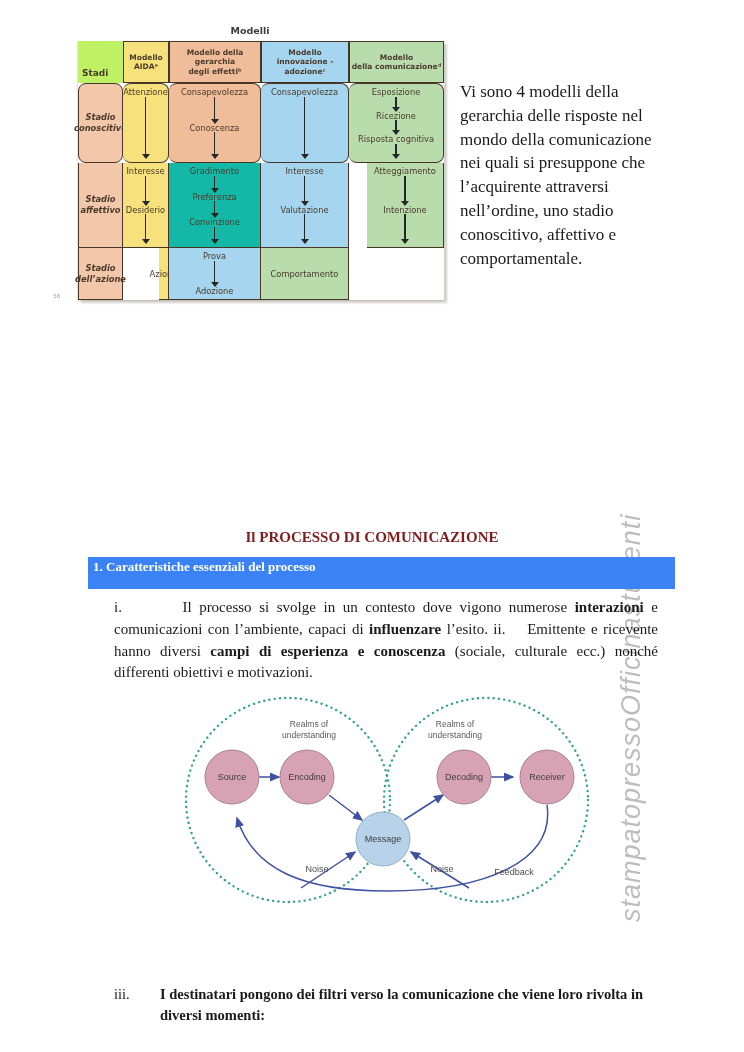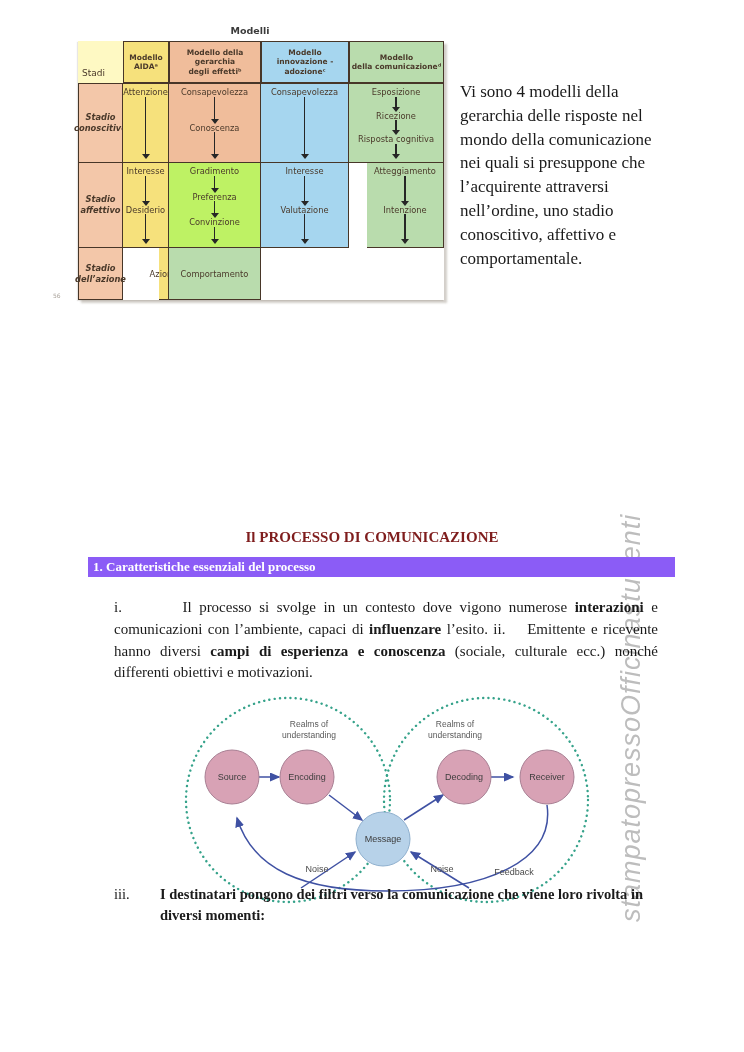--- a/index.html
+++ b/index.html
@@ -27,39 +27,39 @@
     left:78px; top:41px; width:366px;
     display:grid;
     grid-template-columns:45px 46px 92px 88px 95px;
     grid-template-rows:42px 80px 85px 52px;
     font-family:"DejaVu Sans", sans-serif; color:#4a392a;
     box-shadow:3px 3px 2px rgba(130,118,104,0.35), -1px 1px 1px rgba(130,118,104,0.18);
   }
   .cell { position:relative; }
   .h-stadi {
     display:flex; align-items:flex-end; padding:0 2px 5px 4px;
-    font-size:9px; font-weight:400; background:#fef9c3;
+    font-size:9px; font-weight:700; background:#bef264;
   }
   .h-cell {
     border:1.4px solid #473628;
     display:flex; align-items:center; justify-content:center; text-align:center;
     font-size:7.5px; font-weight:600; line-height:1.25; white-space:pre-line; padding:1px;
   }
   .r-label {
     border-left:1.4px solid #473628; border-right:1.4px solid #473628; border-bottom:1.4px solid #473628;
     display:flex; align-items:center; justify-content:center; text-align:center;
     font-size:8.3px; font-weight:600; line-height:1.3; white-space:pre-line; padding:1px;font-style:italic;
   }
   .b-cell {
     border-right:1.4px solid #473628; border-bottom:1.4px solid #473628;
     display:flex; flex-direction:column; align-items:center; justify-content:space-between;
     padding:4px 1px 3px 1px; font-size:8.3px; line-height:1.05; text-align:center;
   }
   .b-cell.center { justify-content:center; }
-  .row-top { border-top:1.4px solid #473628; }
+  .row-top { border-top:1.4px solid #473628;border-radius:8px; }
   .word { flex:0 0 auto; }
   .varrow { flex:1 1 12px; min-height:9px; width:9px; align-self:center; position:relative; }
   .varrow::before {
     content:""; position:absolute; left:3.8px; top:0; bottom:4.5px; width:1.4px; background:#262626;
   }
   .varrow::after {
     content:""; position:absolute; left:0.5px; bottom:0;
     border-left:4px solid transparent; border-right:4px solid transparent; border-top:5.5px solid #262626;
   }
   .fig-note { left:53px; top:292px; font-size:6px; color:#a9a29a;
@@ -70,32 +70,32 @@
     left:460px; top:80px; width:210px;
     font-size:17px; line-height:1.4;
   }
 
   
   .section-heading {
     left:0; top:529px; width:744px; text-align:center;
     color:#7f1d1d; font-weight:bold; font-size:15px;
   }
   .section-banner {
-    left:88px; top:557px; width:587px; height:20px;
-    background:#8b5cf6; color:#ffffff; font-weight:bold; font-size:13px;
+    left:88px; top:557px; width:587px; height:32px;
+    background:#3b82f6; color:#ffffff; font-weight:bold; font-size:13px;
     line-height:20px; padding-left:5px;
   }
 
   
   .par-i {
     left:114px; top:597px; width:544px;
     font-size:15px; line-height:1.45; text-align:justify;
   }
   .par-iii {
-    left:114px; top:884px; width:540px;
+    left:114px; top:984px; width:540px;
     font-size:14.5px; line-height:1.42; display:flex;
   }
   .par-iii .marker { flex:0 0 46px; }
   .par-iii .ptext { flex:1 1 auto;font-weight:bold; }
 
   
   .diagram-wrap { left:183px; top:690px; width:408px; height:220px; }
   .realm { fill:none; stroke:#35a28a; stroke-width:2.4; stroke-dasharray:0.1 5.2; stroke-linecap:round; }
   .flow  { stroke:#3f51a3; stroke-width:1.5; fill:none; }
   .node  { fill:#d8a2b5; stroke:#a87f93; stroke-width:1; }
@@ -147,21 +147,21 @@
         <div class="varrow"></div>
       </div>
       <div class="cell r-label" style="background: rgb(243, 199, 169);">Stadio
 affettivo</div>
       <div class="cell b-cell" style="background: rgb(246, 225, 124);">
         <div class="word">Interesse</div>
         <div class="varrow"></div>
         <div class="word">Desiderio</div>
         <div class="varrow"></div>
       </div>
-      <div class="cell b-cell" style="background: #bef264;">
+      <div class="cell b-cell" style="background: #14b8a6;">
         <div class="word">Gradimento</div>
         <div class="varrow"></div>
         <div class="word">Preferenza</div>
         <div class="varrow"></div>
         <div class="word">Convinzione</div>
         <div class="varrow"></div>
       </div>
       <div class="cell b-cell" style="background: rgb(166, 214, 239);">
         <div class="word">Interesse</div>
         <div class="varrow"></div>
@@ -171,20 +171,25 @@
       <div class="cell b-cell" style="background: rgb(185, 220, 173); margin-left: 18px;">
         <div class="word">Atteggiamento</div>
         <div class="varrow"></div>
         <div class="word">Intenzione</div>
         <div class="varrow"></div>
       </div>
       <div class="cell r-label" style="background: rgb(243, 199, 169);">Stadio
 dell’azione</div>
       <div class="cell b-cell center" style="background: rgb(246, 225, 124); margin-left: 36px;">
         <div class="word">Azione</div>
+      </div>
+      <div class="cell b-cell" style="background: rgb(166, 214, 239);">
+        <div class="word">Prova</div>
+        <div class="varrow"></div>
+        <div class="word">Adozione</div>
       </div>
       <div class="cell b-cell center" style="background: rgb(185, 220, 173);">
         <div class="word">Comportamento</div>
       </div>
     </div>
   <div class="layer fig-note">56</div>
 
   <div class="layer intro-par">Vi sono 4 modelli della gerarchia delle risposte nel mondo della comunicazione nei quali si presuppone che l’acquirente attraversi nell’ordine, uno stadio conoscitivo, affettivo e comportamentale.</div>
 
   <div class="layer section-heading">Il PROCESSO DI COMUNICAZIONE</div>

